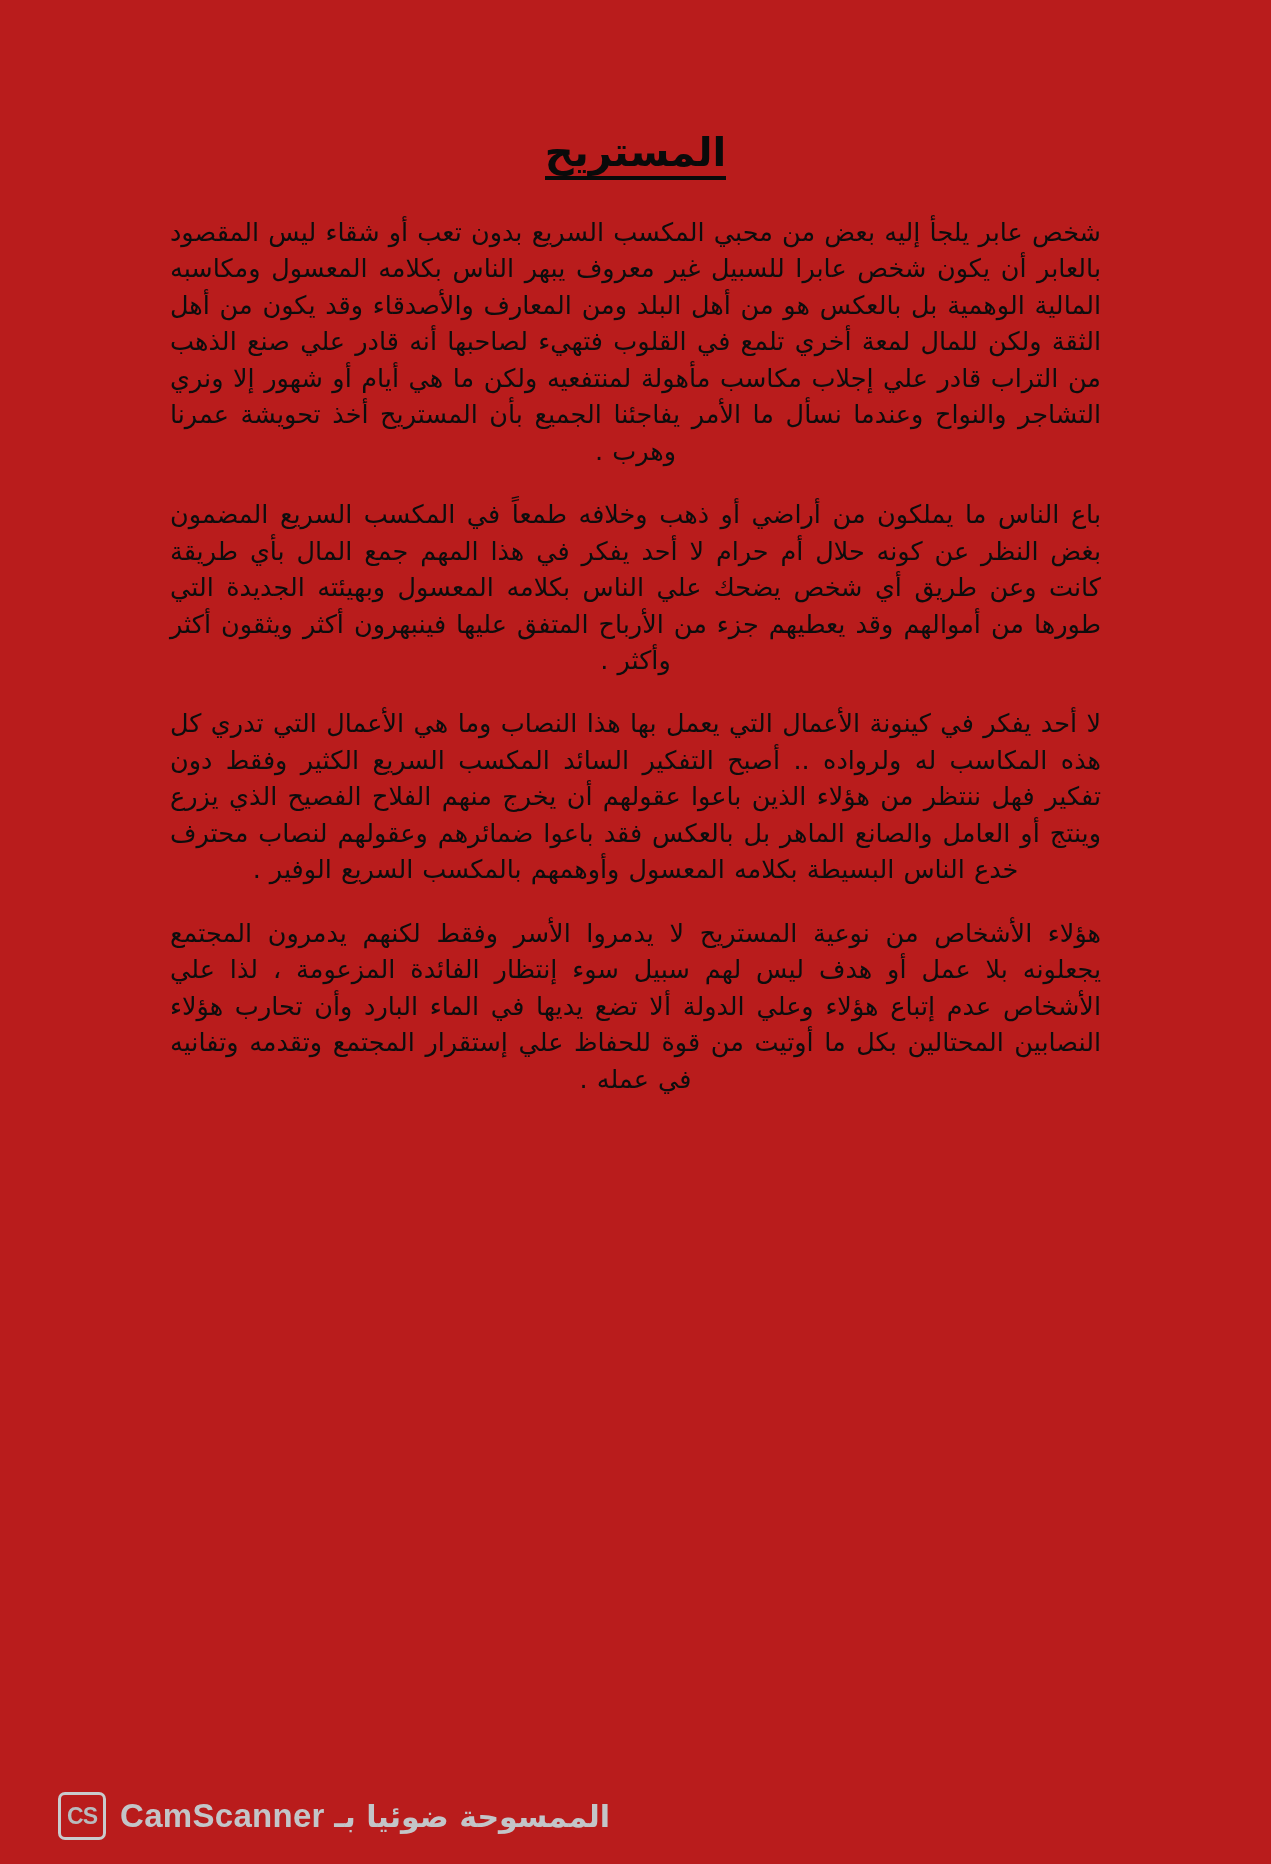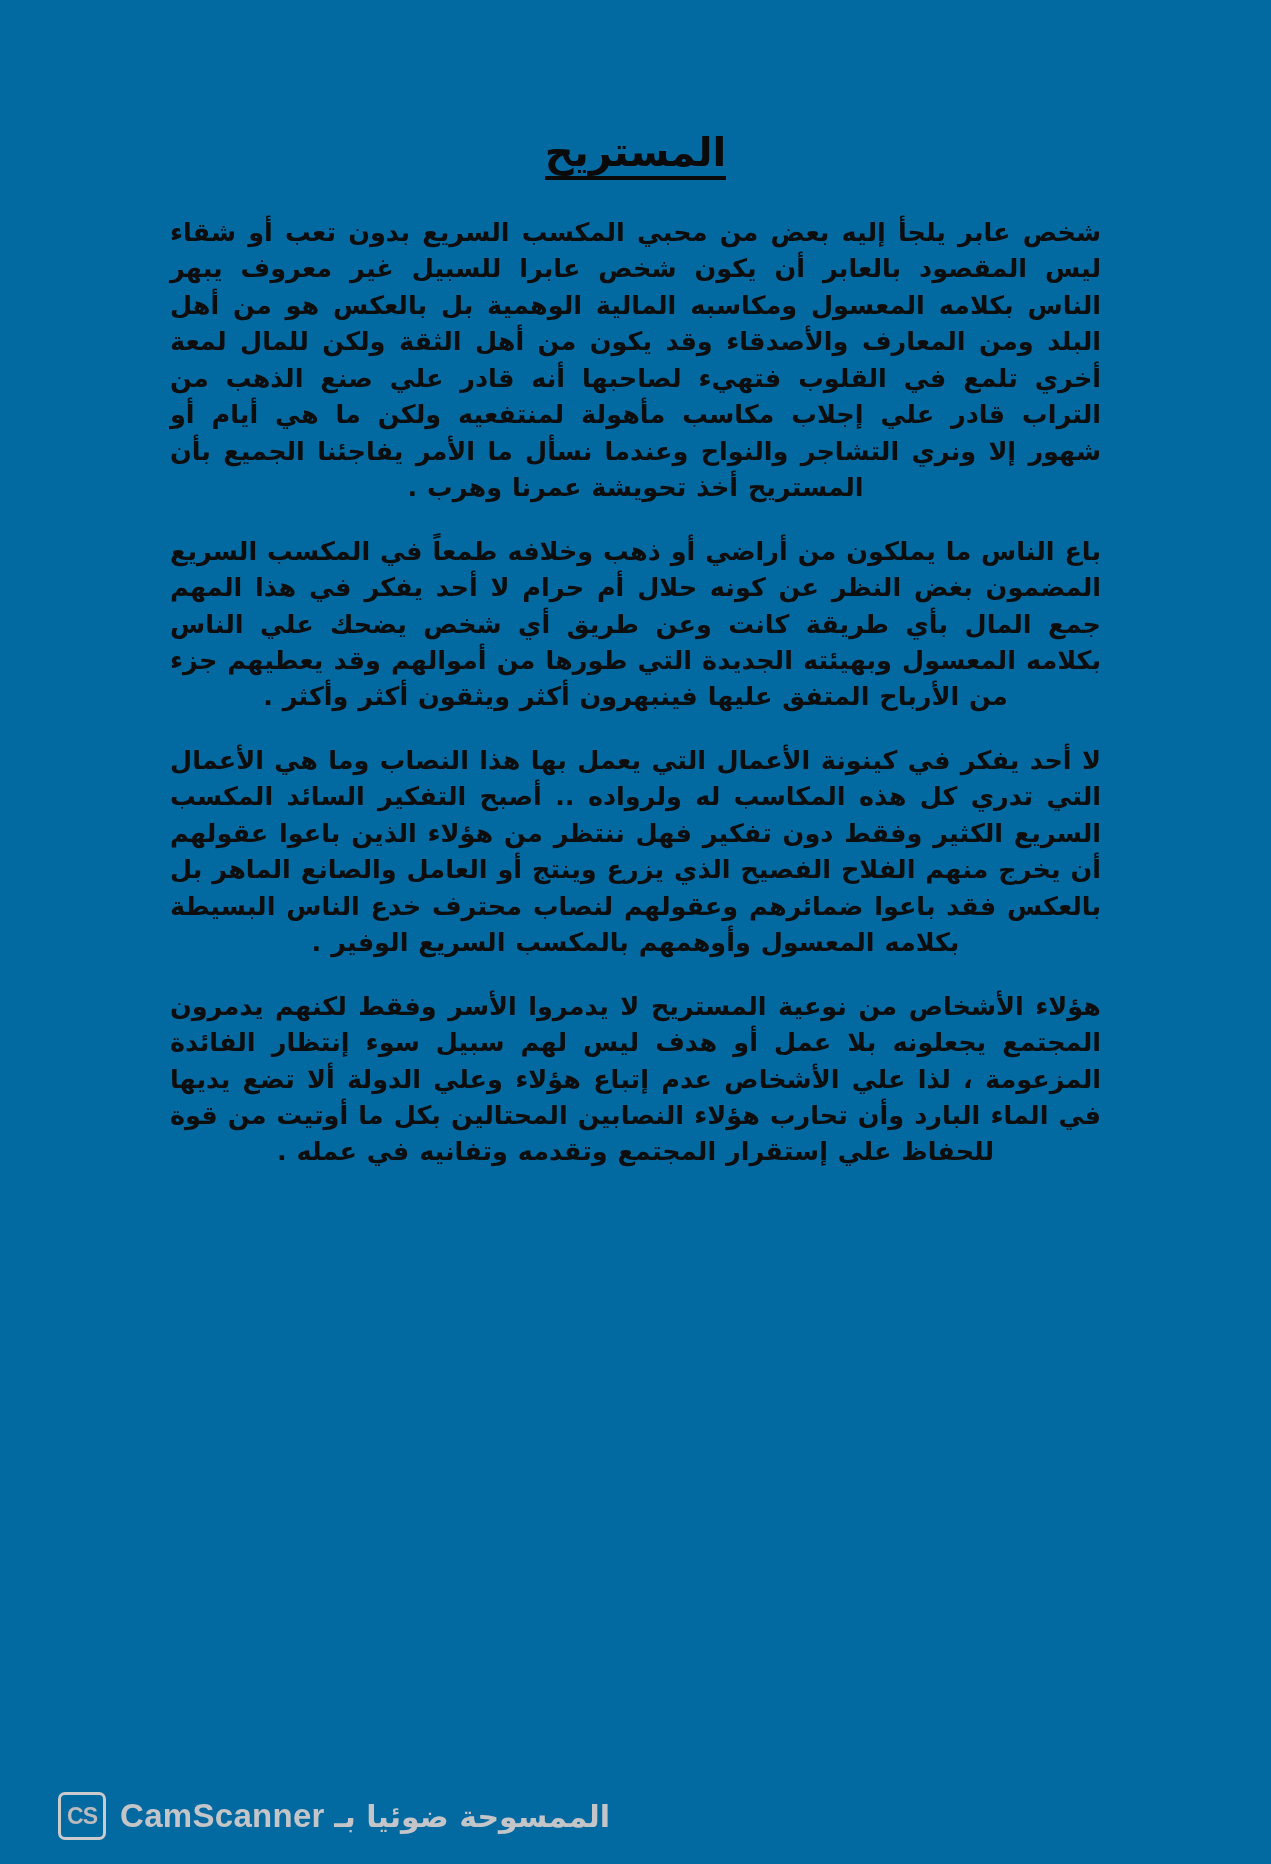--- a/index.html
+++ b/index.html
@@ -11,21 +11,21 @@
     height: 1864px;
     background: #ffffff;
     font-family: "DejaVu Sans", "Liberation Sans", sans-serif;
     position: relative;
     overflow: hidden;
   }
 
   #page {
     position: absolute;
     inset: 0;
-    background: #0369a1;
+    background: #b91c1c;
     display: flex;
     flex-direction: column;
     align-items: flex-end;
   }
 
   #doc-body {
     padding: 130px 170px 0 170px;
     flex: 1 1 auto;
   }
 
@@ -43,21 +43,21 @@
     display: inline-block;
     border-bottom: 4px solid #0a0a0a;
     padding-bottom: 2px;
   }
 
   .para {
     direction: rtl;
     text-align: justify;
     text-align-last: center;
     font-size: 25.5px;
-    font-weight: bold;
+    font-weight: normal;
     line-height: 1.43;
     color: #0d0d0d;
     margin: 0 0 27px 0;
     word-spacing: 1px;
   }
   .para:last-of-type {
     margin-bottom: 0;
   }
 
   

